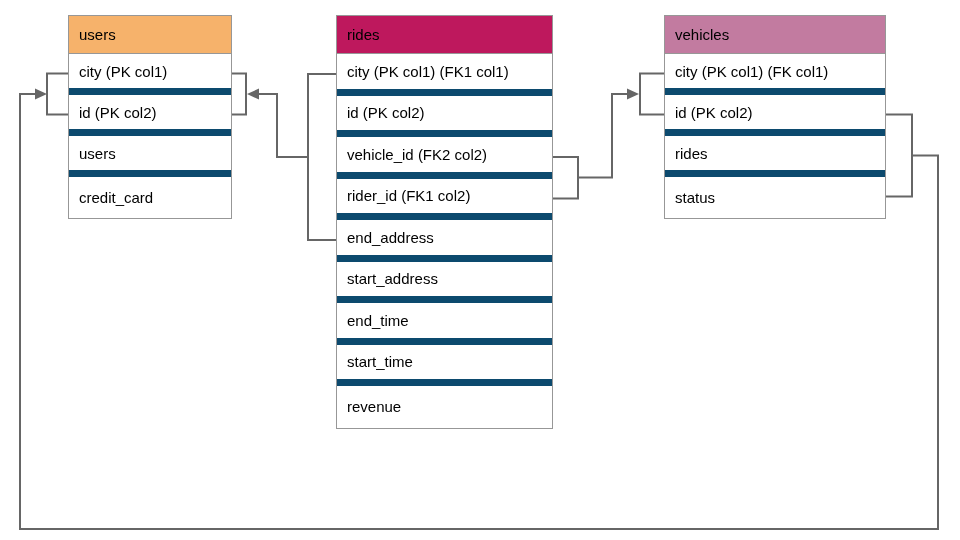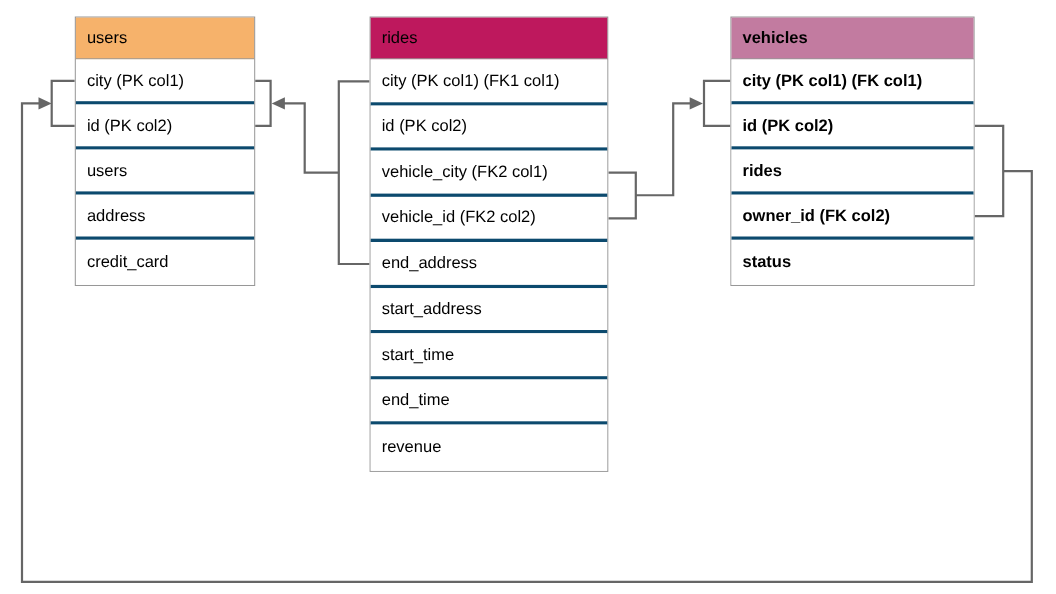--- a/index.html
+++ b/index.html
@@ -41,29 +41,29 @@
     align-items: center;
     padding: 0 10px;
     border-bottom: 1px solid #979797;
     box-sizing: border-box;
   }
   .db-table .trow {
     height: 41px;
     display: flex;
     align-items: center;
     padding: 0 10px;
-    border-bottom: 3px solid #0c4a6e;
+    border-bottom: 7px solid #0c4a6e;
     box-sizing: border-box;
     background: #ffffff;
     white-space: nowrap;
   }
   .db-table .trow:last-child { border-bottom: none; }
   .table-users    { left: 68px;  width: 164px; }
   .table-rides    { left: 336px; width: 217px; }
-  .table-vehicles { left: 664px; width: 222px; font-weight: bold; }
+  .table-vehicles { left: 664px; width: 222px; }
   .table-rides .trow { height: 41.5px; }
 </style>
 </head>
 <body>
 
 <div class="canvas">
 
   <svg class="lines-layer" width="960" height="540" viewBox="0 0 960 540">
 
     <path d="M336,74 L308,74 L308,240 L336,240" fill="none" stroke-width="2" stroke="#666666"></path>
@@ -80,39 +80,37 @@
     <path d="M912,155.5 L938,155.5 L938,529 L20,529 L20,94 L41,94" fill="none" stroke-width="2" stroke="#666666"></path>
     <polygon points="47,94 35,88.5 35,99.5" fill="#666666"></polygon>
     <path d="M68,73.5 L47,73.5 L47,114.5 L68,114.5" fill="none" stroke-width="2" stroke="#666666"></path>
   </svg>
 
   <div class="db-table table-users">
     <div class="thead" style="background-color: rgb(246, 178, 107);">users</div>
     <div class="trow">city (PK col1)</div>
     <div class="trow">id (PK col2)</div>
     <div class="trow">users</div>
-    <div class="trow">address</div>
     <div class="trow">credit_card</div>
   </div>
 
   <div class="db-table table-rides">
     <div class="thead" style="background-color: #be185d;">rides</div>
     <div class="trow">city (PK col1) (FK1 col1)</div>
     <div class="trow">id (PK col2)</div>
-    <div class="trow">vehicle_city (FK2 col1)</div>
     <div class="trow">vehicle_id (FK2 col2)</div>
+    <div class="trow">rider_id (FK1 col2)</div>
     <div class="trow">end_address</div>
     <div class="trow">start_address</div>
+    <div class="trow">end_time</div>
     <div class="trow">start_time</div>
-    <div class="trow">end_time</div>
     <div class="trow">revenue</div>
   </div>
 
   <div class="db-table table-vehicles">
     <div class="thead" style="background-color: rgb(194, 123, 160);">vehicles</div>
     <div class="trow">city (PK col1) (FK col1)</div>
     <div class="trow">id (PK col2)</div>
     <div class="trow">rides</div>
-    <div class="trow">owner_id (FK col2)</div>
     <div class="trow">status</div>
   </div>
 
 </div>
 
 </body></html>

